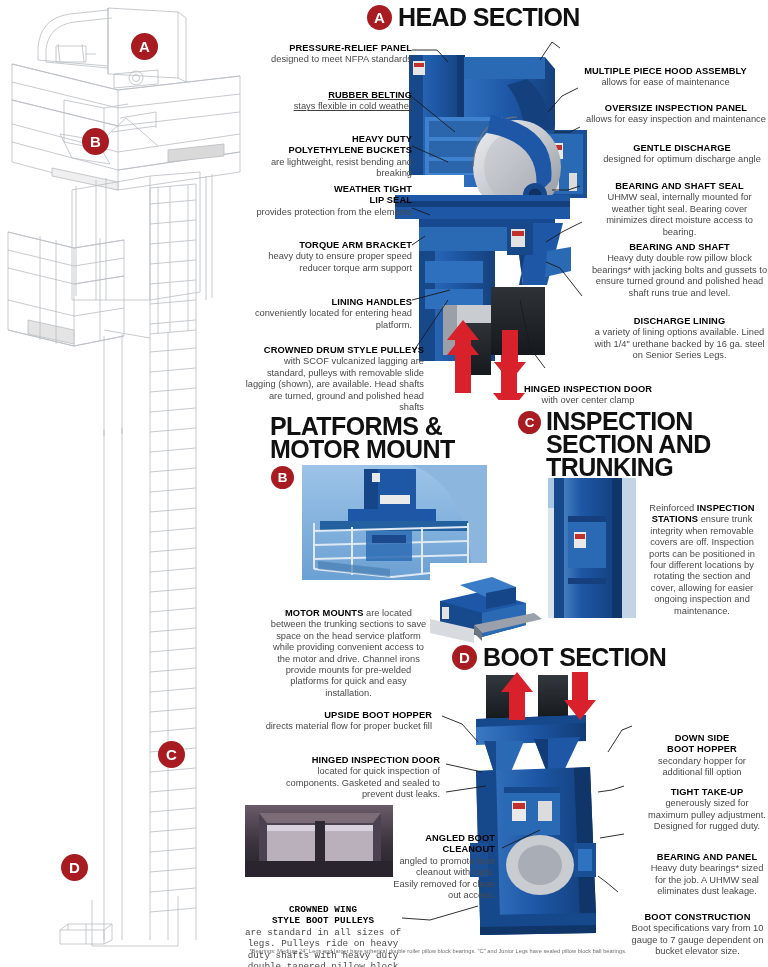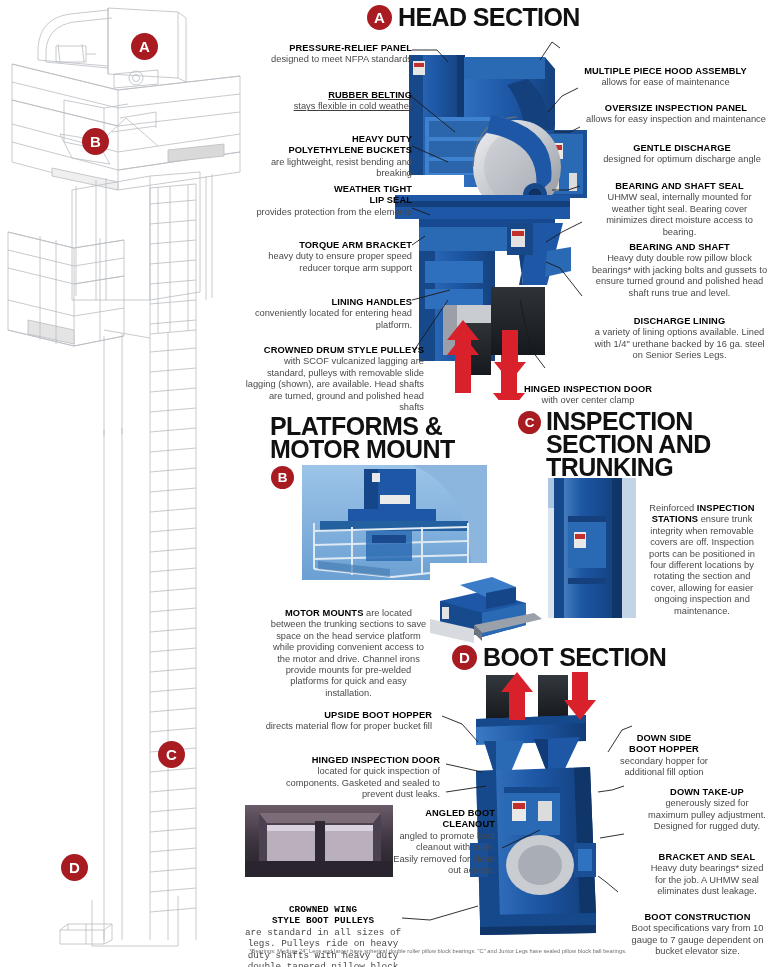--- a/index.html
+++ b/index.html
@@ -516,42 +516,42 @@
   </svg>
 
   <div class="callout ta-r" style="left:264px; top:710px; width:168px;">
     <div class="cap">UPSIDE BOOT HOPPER</div>
     <div class="body-txt">directs material flow for proper bucket fill</div>
   </div>
   <div class="callout ta-r" style="left:272px; top:755px; width:168px;">
     <div class="cap">HINGED INSPECTION DOOR</div>
     <div class="body-txt">located for quick inspection of components. Gasketed and sealed to prevent dust leaks.</div>
   </div>
-  <div class="callout ta-r" style="left:390px; top:808px; width:105px;">
+  <div class="callout ta-r" style="left:390px; top:833px; width:105px;">
     <div class="cap" style="white-space:pre-line;">ANGLED BOOT
 CLEANOUT</div>
     <div class="body-txt">angled to promote boot cleanout with cups. Easily removed for clean out access.</div>
   </div>
   <div class="callout ta-l" style="left:243px; top:880px; width:160px;font-family:Liberation Mono, monospace;">
     <div class="cap" style="white-space:pre-line;">CROWNED WING
 STYLE BOOT PULLEYS</div>
     <div class="body-txt">are standard in all sizes of legs. Pulleys ride on heavy duty shafts with heavy duty double tapered pillow block bearings*.</div>
   </div>
 
-  <div class="callout ta-l" style="left:601px; top:709px; width:126px;">
+  <div class="callout ta-l" style="left:639px; top:709px; width:126px;">
     <div class="cap" style="white-space:pre-line;">DOWN SIDE
 BOOT HOPPER</div>
     <div class="body-txt">secondary hopper for additional fill option</div>
   </div>
   <div class="callout ta-l" style="left:647px; top:763px; width:120px;">
-    <div class="cap">DOWN TAKE-UP</div>
+    <div class="cap">TIGHT TAKE-UP</div>
     <div class="body-txt">generously sized for maximum pulley adjustment. Designed for rugged duty.</div>
   </div>
   <div class="callout ta-l" style="left:647px; top:828px; width:120px;">
-    <div class="cap">BRACKET AND SEAL</div>
+    <div class="cap">BEARING AND PANEL</div>
     <div class="body-txt">Heavy duty bearings* sized for the job. A UHMW seal eliminates dust leakage.</div>
   </div>
   <div class="callout ta-l" style="left:627px; top:888px; width:141px;">
     <div class="cap">BOOT CONSTRUCTION</div>
     <div class="body-txt">Boot specifications vary from 10 gauge to 7 gauge dependent on bucket elevator size.</div>
   </div>
 
   <div class="footnote ta-c" style="left:118px; top:948px; width:640px;">*Bearings: Medium 24" Legs and larger have spherical double roller pillow block bearings. "C" and Junior Legs have sealed pillow block ball bearings.</div>
 
 </div>

